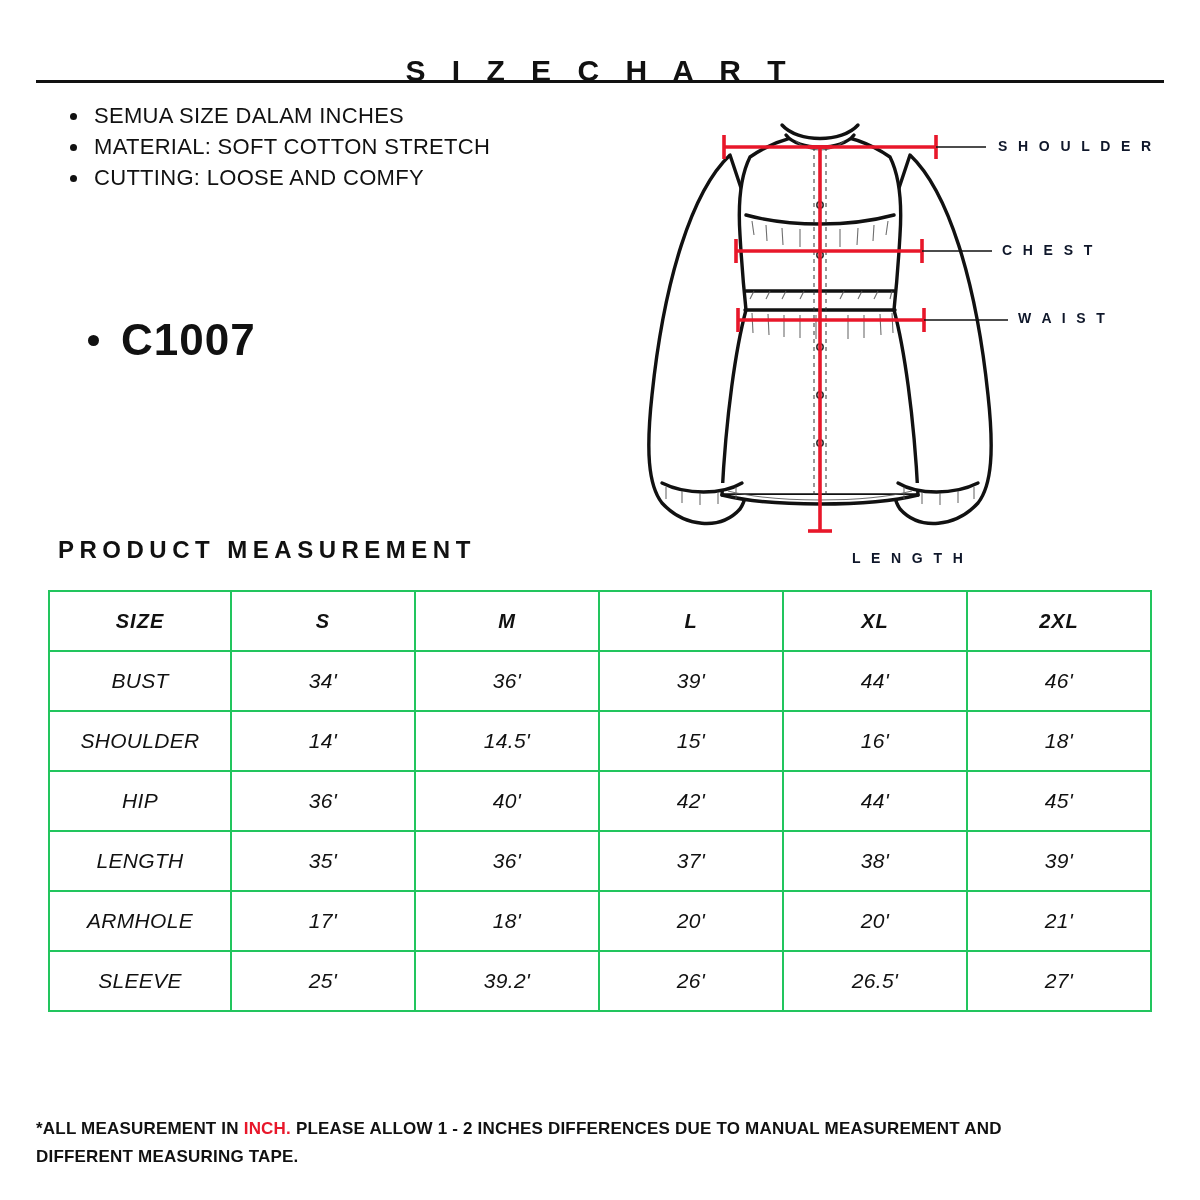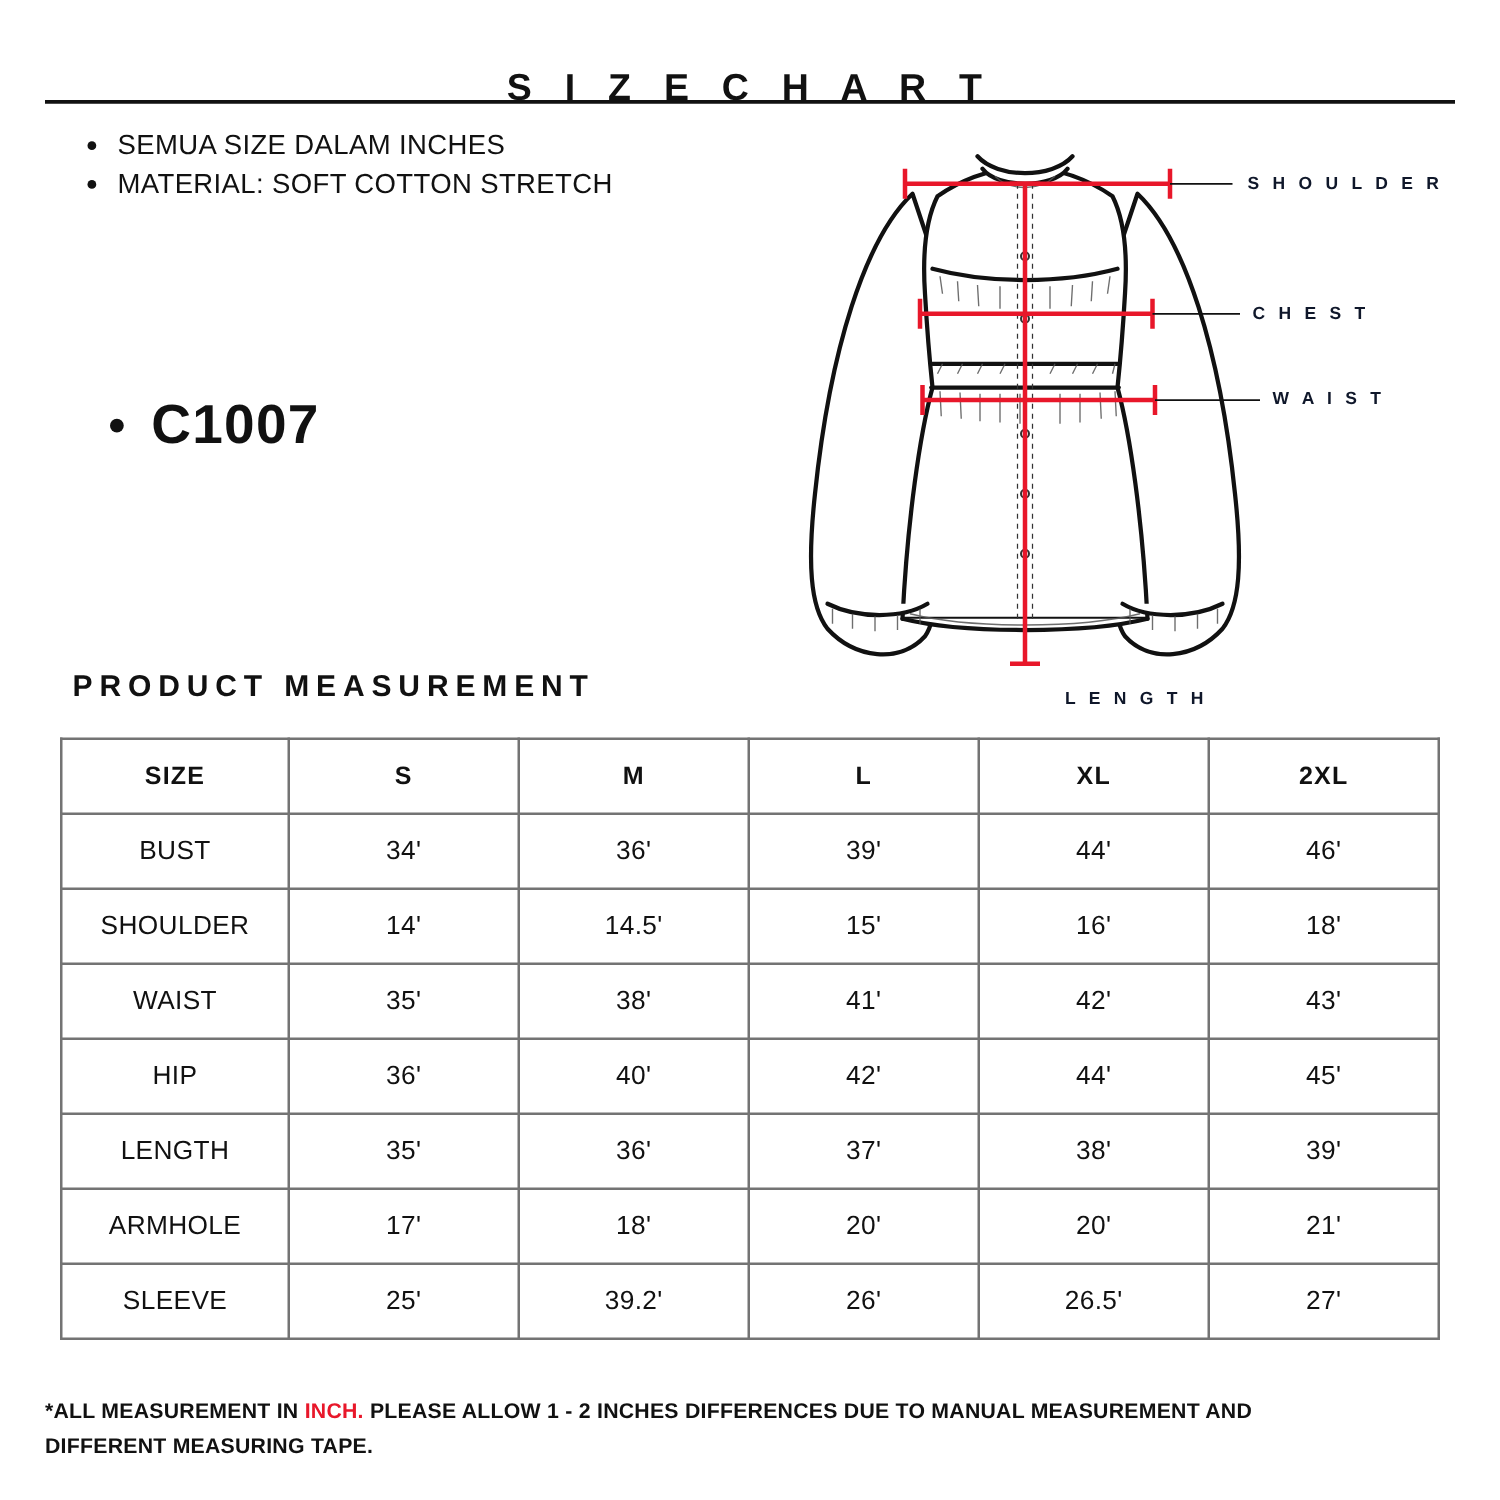--- a/index.html
+++ b/index.html
@@ -112,27 +112,28 @@
   table.size-table {
     position: absolute;
     left: 48px;
     top: 590px;
     width: 1104px;
     border-collapse: collapse;
     table-layout: fixed;
   }
   table.size-table th,
   table.size-table td {
-    border: 2px solid #737373;
+    border: 2px solid #22c55e;
     height: 60px;
     text-align: center;
     vertical-align: middle;
     font-size: 21px;
     font-weight: normal;
     letter-spacing: 0.3px;
+    font-style: italic;
   }
   table.size-table thead th {
     font-weight: bold;
     font-size: 20px;
     letter-spacing: 1px;
   }
   table.size-table col.c0 { width: 182px; }
 
   
   .footnote {
@@ -151,20 +152,21 @@
 <body>
 
 <div class="page">
 
   <div class="title">S I Z E   C H A R T</div>
   <div class="title-rule"></div>
 
   <ul class="bullets">
     <li>SEMUA SIZE DALAM INCHES</li>
     <li>MATERIAL: SOFT COTTON STRETCH</li>
+    <li>CUTTING: LOOSE AND COMFY</li>
   </ul>
 
   <div class="code-row">
     <span class="code-dot"></span>
     <span class="code-text">C1007</span>
   </div>
 
   <div class="section-heading">PRODUCT MEASUREMENT</div>
 
   <div class="illustration">
@@ -292,28 +294,20 @@
       </tr>
       <tr>
         <td>SHOULDER</td>
         <td>14'</td>
         <td>14.5'</td>
         <td>15'</td>
         <td>16'</td>
         <td>18'</td>
       </tr>
       <tr>
-        <td>WAIST</td>
-        <td>35'</td>
-        <td>38'</td>
-        <td>41'</td>
-        <td>42'</td>
-        <td>43'</td>
-      </tr>
-      <tr>
         <td>HIP</td>
         <td>36'</td>
         <td>40'</td>
         <td>42'</td>
         <td>44'</td>
         <td>45'</td>
       </tr>
       <tr>
         <td>LENGTH</td>
         <td>35'</td>

